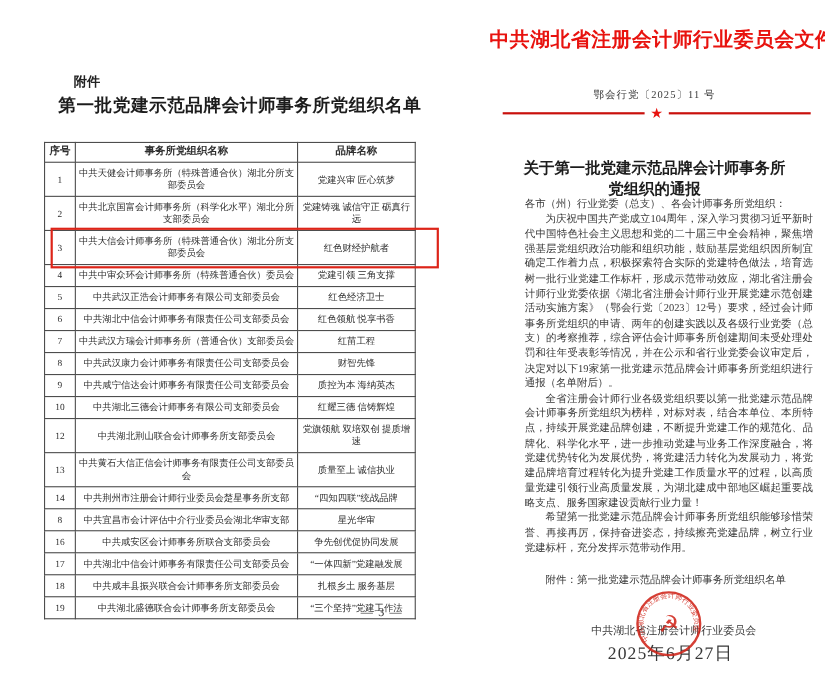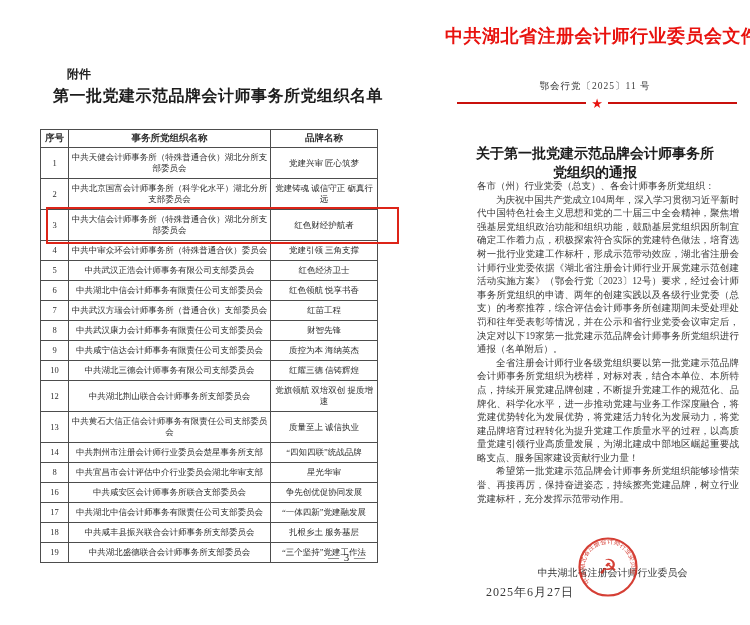--- a/index.html
+++ b/index.html
@@ -38,22 +38,22 @@
   .rp-title{position:absolute;left:0;top:120px;width:300px;text-align:center;
     font-size:14px;font-weight:bold;color:#1c1c1c;line-height:19px;margin-top:24px;}
   .rp-body{position:absolute;left:32px;top:168px;width:262px;
     font-size:9.5px;line-height:13.6px;color:#383838;text-align:justify;}
   .rp-body p{margin:0;text-indent:2em;}
   .rp-body p.salutation{text-indent:0;margin-top:12px;}
   .rp-attach{position:absolute;left:32px;top:521px;width:262px;
     font-size:9.5px;color:#383838;text-indent:2em;}
   .rp-sign{position:absolute;left:55px;top:566px;width:225px;text-align:center;
     font-size:10px;color:#383838;}
-  .rp-date{position:absolute;left:41px;top:584px;width:225px;
-    font-size:12px;color:#383838;letter-spacing:1px;}
+  .rp-date{position:absolute;left:52px;top:584px;width:225px;text-align:center;
+    font-size:16px;color:#383838;letter-spacing:1px;}
   .rp-seal{position:absolute;left:129px;top:536px;width:68px;height:62px;opacity:.88;}
 </style>
 </head>
 <body>
 
 <div class="lp">
   <div class="lp-attach">附件</div>
   <div class="lp-title">第一批党建示范品牌会计师事务所党组织名单</div>
 
   <div class="lp-table-wrap">
@@ -182,20 +182,21 @@
     <div>党组织的通报</div>
   </div>
 
   <div class="rp-body">
     <p class="salutation">各市（州）行业党委（总支）、各会计师事务所党组织：</p>
     <p>为庆祝中国共产党成立104周年，深入学习贯彻习近平新时代中国特色社会主义思想和党的二十届三中全会精神，聚焦增强基层党组织政治功能和组织功能，鼓励基层党组织因所制宜确定工作着力点，积极探索符合实际的党建特色做法，培育选树一批行业党建工作标杆，形成示范带动效应，湖北省注册会计师行业党委依据《湖北省注册会计师行业开展党建示范创建活动实施方案》（鄂会行党〔2023〕12号）要求，经过会计师事务所党组织的申请、两年的创建实践以及各级行业党委（总支）的考察推荐，综合评估会计师事务所创建期间未受处理处罚和往年受表彰等情况，并在公示和省行业党委会议审定后，决定对以下19家第一批党建示范品牌会计师事务所党组织进行通报（名单附后）。</p>
     <p>全省注册会计师行业各级党组织要以第一批党建示范品牌会计师事务所党组织为榜样，对标对表，结合本单位、本所特点，持续开展党建品牌创建，不断提升党建工作的规范化、品牌化、科学化水平，进一步推动党建与业务工作深度融合，将党建优势转化为发展优势，将党建活力转化为发展动力，将党建品牌培育过程转化为提升党建工作质量水平的过程，以高质量党建引领行业高质量发展，为湖北建成中部地区崛起重要战略支点、服务国家建设贡献行业力量！</p>
     <p>希望第一批党建示范品牌会计师事务所党组织能够珍惜荣誉、再接再厉，保持奋进姿态，持续擦亮党建品牌，树立行业党建标杆，充分发挥示范带动作用。</p>
   </div>
 
+  <div class="rp-attach">附件：第一批党建示范品牌会计师事务所党组织名单</div>
   <div class="rp-sign">中共湖北省注册会计师行业委员会</div>
   <div class="rp-date">2025年6月27日</div>
 
   <svg class="rp-seal" viewBox="0 0 100 100" xmlns="http://www.w3.org/2000/svg">
     <circle cx="50" cy="50" r="46" fill="none" stroke="#d0251a" stroke-width="3.5"></circle>
     <defs>
       <path id="seal-arc" d="M 50 88 A 38 38 0 1 1 50.01 88" fill="none"></path>
     </defs>
     <text font-size="10.5" fill="#d0251a" font-family="DejaVu Sans, sans-serif">
       <textPath id="seal-textpath" href="#seal-arc" startOffset="14%">中共湖北省注册会计师行业委员会</textPath>

